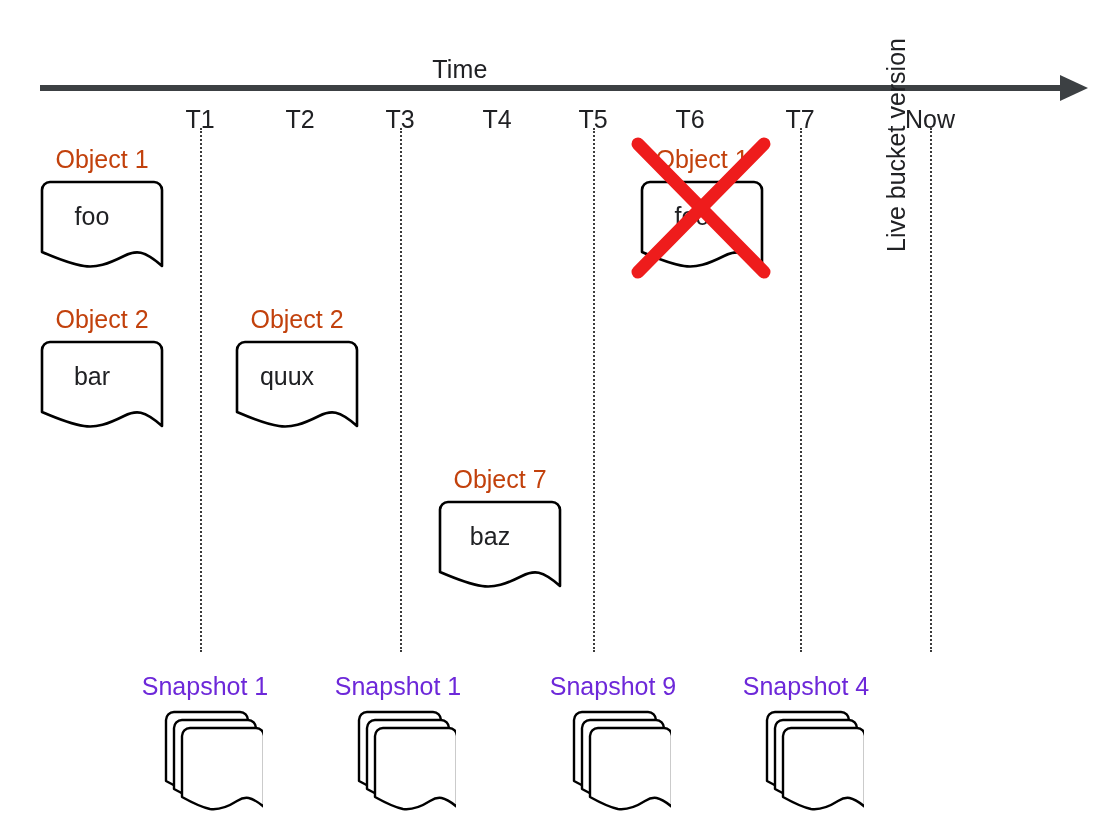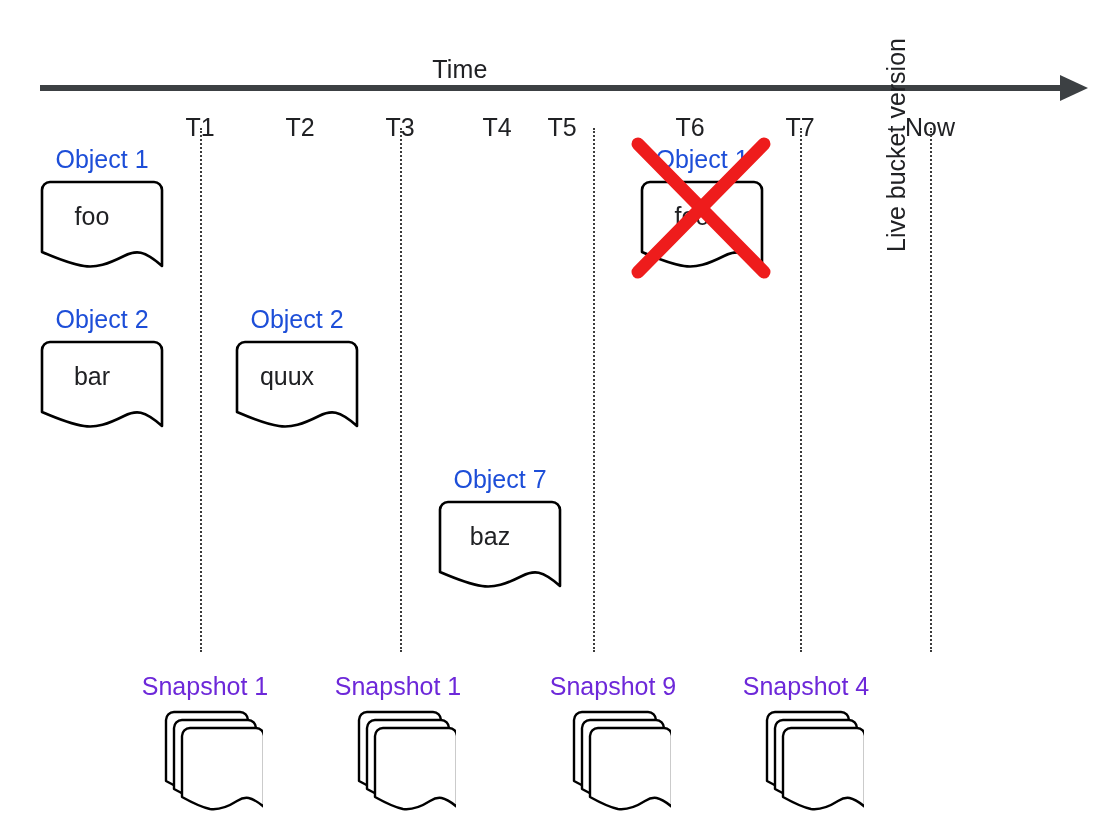--- a/index.html
+++ b/index.html
@@ -36,36 +36,35 @@
   }
 
   
   .tick-label {
     top: 105px;
     width: 90px;
     margin-left: -45px;
     text-align: center;
     font-size: 25px;
     color: #202124;
-    margin-top: 8px;
   }
 
   
   .guide {
     top: 128px;
     width: 0;
     border-left: 2px dotted #3b3b3b;
     height: 524px;
   }
   .obj-title {
     width: 150px;
     margin-left: -13px;
     text-align: center;
     font-size: 25px;
-    color: #1d4ed8;
+    color: #c2410c;
   }
   .obj-value {
     position: absolute;
     left: 0; top: 0;
     width: 104px;
     height: 72px;
     display: flex;
     align-items: center;
     justify-content: center;
     font-size: 25px;
@@ -117,21 +116,21 @@
     <line x1="40" y1="88" x2="1065" y2="88" stroke="#3c4043" stroke-width="6"></line>
     <polygon points="1060,75 1088,88 1060,101" fill="#3c4043"></polygon>
   </svg>
 
   <div id="time-label" class="abs">Time</div>
 
   <div class="abs tick-label" style="left:200px">T1</div>
   <div class="abs tick-label" style="left:300px">T2</div>
   <div class="abs tick-label" style="left:400px">T3</div>
   <div class="abs tick-label" style="left:497px">T4</div>
-  <div class="abs tick-label" style="left:562px">T5</div>
+  <div class="abs tick-label" style="left:593px">T5</div>
   <div class="abs tick-label" style="left:690px">T6</div>
   <div class="abs tick-label" style="left:800px">T7</div>
   <div class="abs tick-label" style="left:930px">Now</div>
 
   <div class="abs guide" style="left:200px"></div>
   <div class="abs guide" style="left:400px"></div>
   <div class="abs guide" style="left:593px"></div>
   <div class="abs guide" style="left:800px"></div>
   <div class="abs guide" style="left:930px"></div>
 

